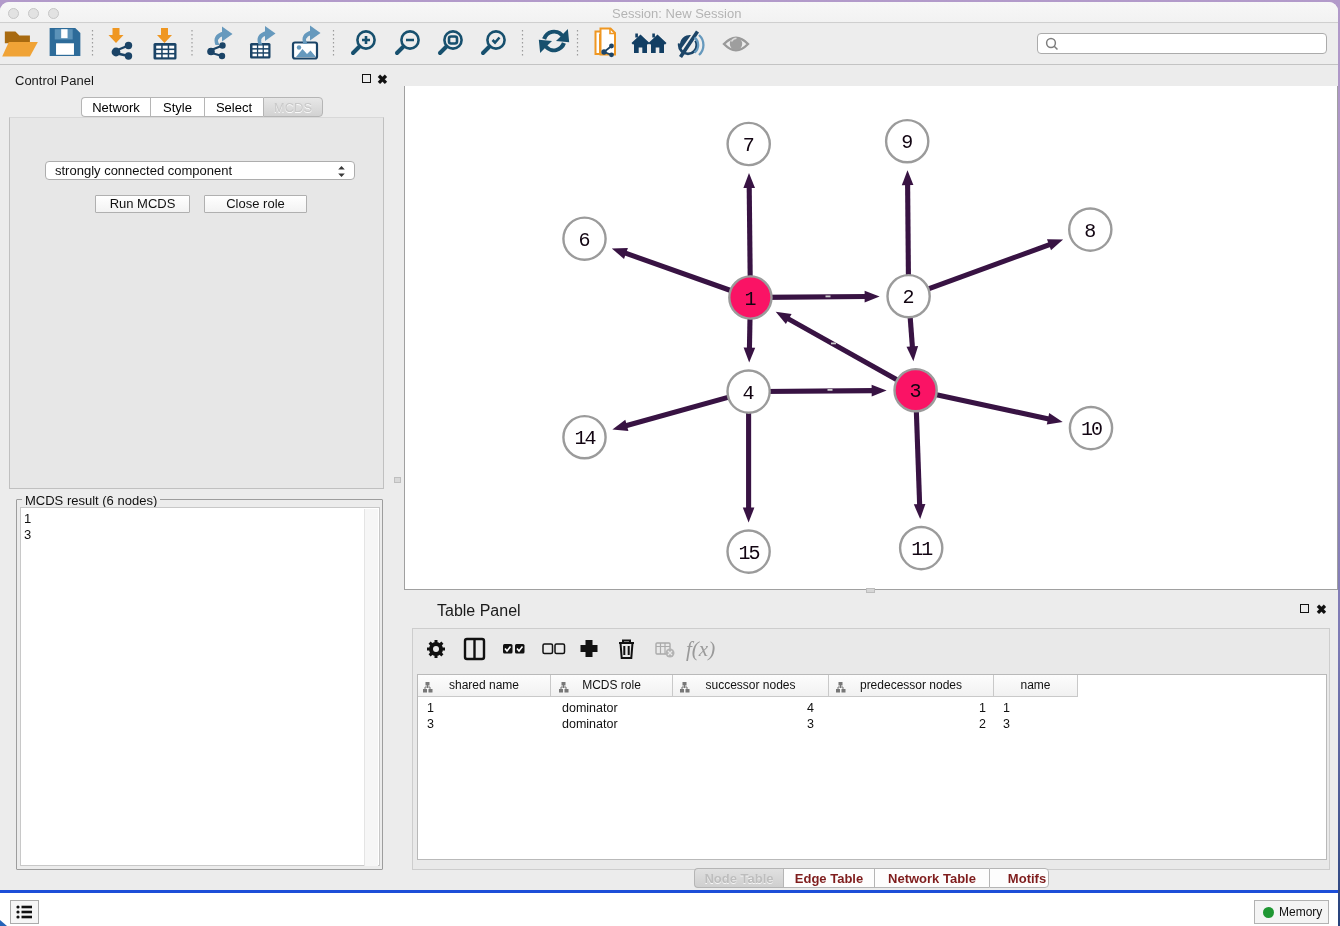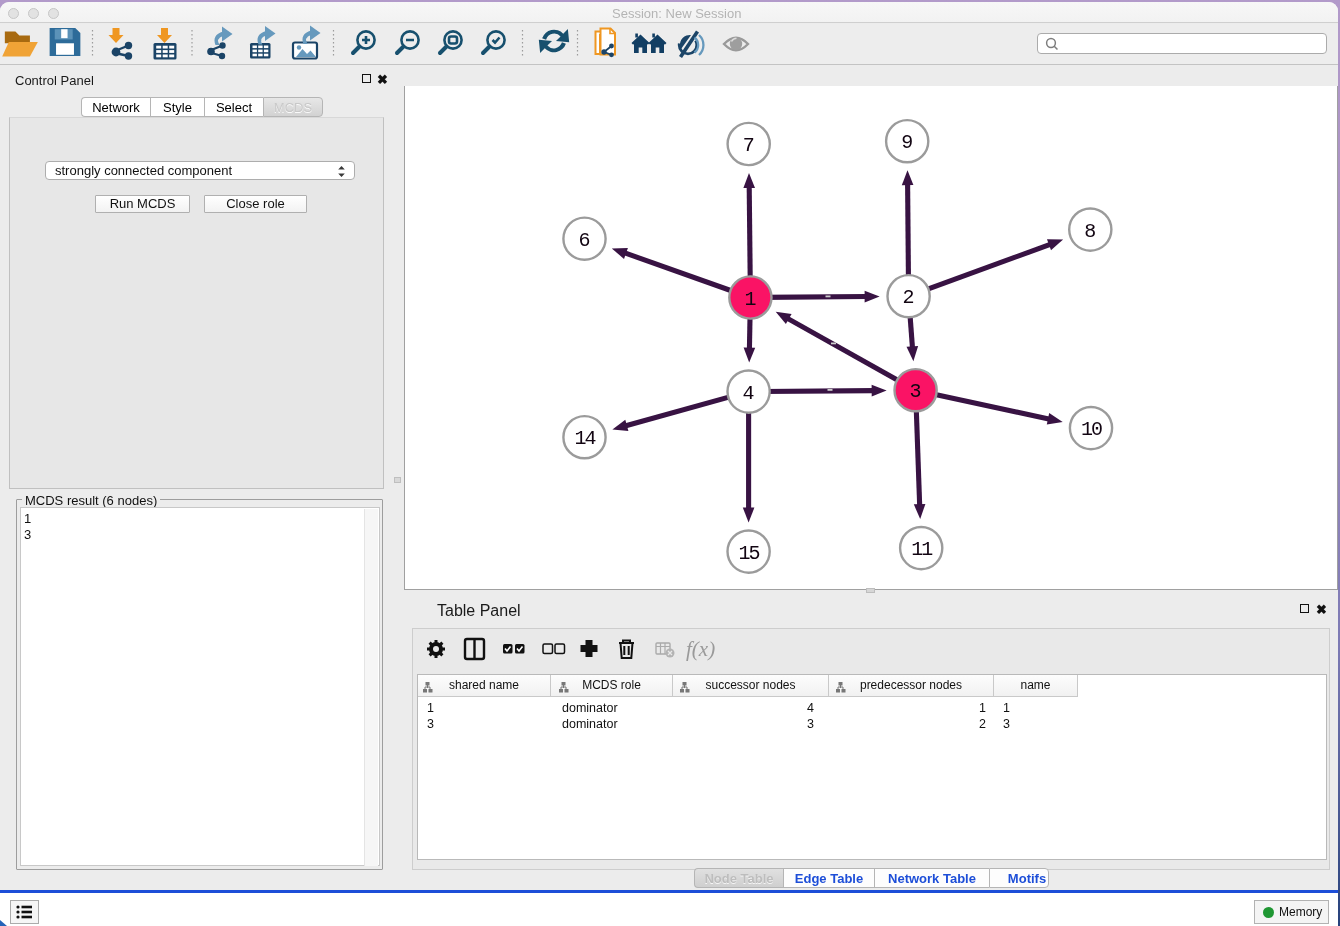--- a/index.html
+++ b/index.html
@@ -40,21 +40,21 @@
 #netgrip { position:absolute; left:462px; top:523px; width:9px; height:5px; background:#d6d6d6; border:1px solid #bdbdbd; }
 
 #tpanel { position:absolute; left:404px; top:597px; width:933.5px; height:291px; background:#ececec; }
 #tphead { position:absolute; left:13px; top:3px; font-size:16px; color:#1a1a1a;margin-left:20px; }
 #tpbody { position:absolute; left:8px; top:29px; width:918px; height:242px; background:#e9e9e9; border:1px solid #cdcdcd; }
 #ttoolbar { position:absolute; left:0; top:0; width:100%; height:36px; }
 #tscroll { position:absolute; left:4px; top:45px; width:910px; height:186px; background:#fff; border:1px solid #b9b9b9; }
 .th { position:absolute; top:0; height:22px; background:linear-gradient(#fdfdfd,#f1f1f1); border-right:1px solid #c9c9c9; border-bottom:1px solid #c9c9c9; font-size:12px; color:#111; text-align:center; line-height:21px; }
 .td { position:absolute; font-size:12.5px; color:#111; height:16px; line-height:16px; }
 
-.btab { position:absolute; top:0; height:20px; background:#fdfdfd; border:1px solid #b5b5b5; border-right:none; font-size:13px; font-weight:bold; text-align:center; color:#1d4ed8; line-height:19px; }
+.btab { position:absolute; top:0; height:20px; background:#fdfdfd; border:1px solid #b5b5b5; border-right:none; font-size:13px; font-weight:bold; text-align:center; color:#7f1d1d; line-height:19px; }
 
 #statusbar { position:absolute; left:0; top:888px; width:100%; height:36px; background:#ffffff; border-top:3px solid #1d4ed8; }
 #listbtn { position:absolute; left:10px; top:7px; width:29px; height:24px; background:#f6f6f6; border:1px solid #ababab; }
 #membtn { position:absolute; left:1254px; top:7px; width:75px; height:24px; background:#f4f4f4; border:1px solid #b2b2b2; font-size:12px; color:#111; }
 </style>
 </head>
 <body>
 <div id="win">
   <div id="titlebar">
     <div class="tl" style="left:8px;"></div>

